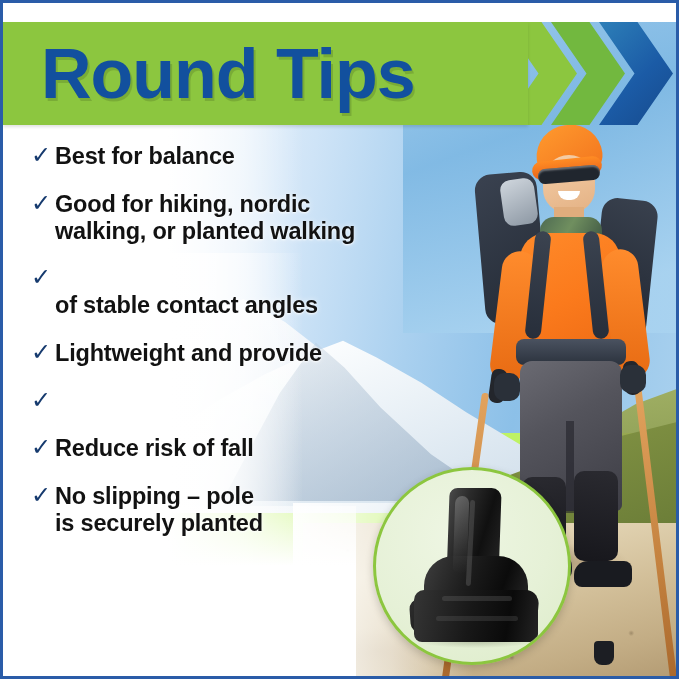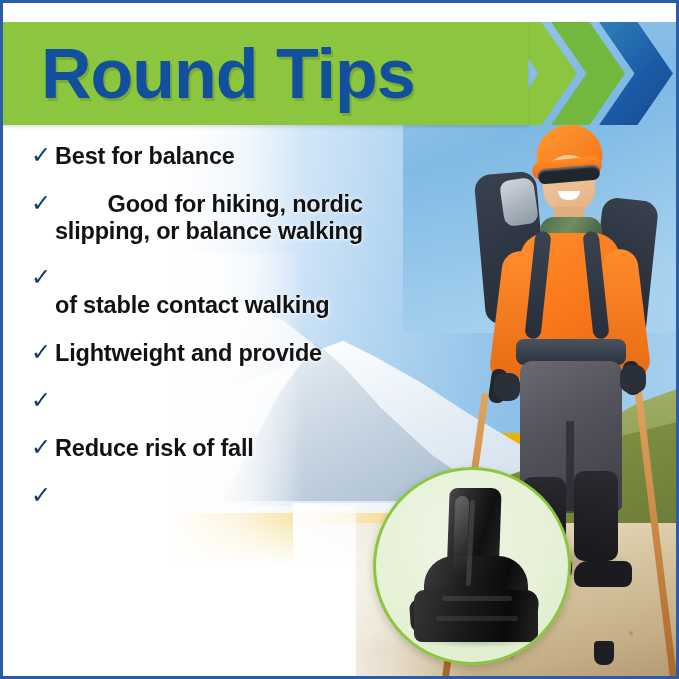--- a/index.html
+++ b/index.html
@@ -2,21 +2,21 @@
 <html><head>
 <meta charset="utf-8">
 <style>
   html,body{margin:0;padding:0;background:#fff;}
   body{font-family:"Liberation Sans","DejaVu Sans",sans-serif;}
 
   #infographic{
     position:relative;
     width:679px;height:679px;
     overflow:hidden;
-    background:#eab308;
+    background:#bef264;
     box-sizing:border-box;
     border:3px solid #2a5ca8;
   }
 
   
   .photo{position:absolute;inset:0;overflow:hidden;}
 
   
   .sky{
     position:absolute;left:0;top:0;right:0;height:430px;
@@ -180,21 +180,20 @@
   .bullets{position:absolute;left:28px;top:140px;width:420px;}
   .bullet{display:flex;align-items:flex-start;margin-bottom:21px;}
   .check{
     flex:0 0 auto;width:22px;color:#163a6e;font-size:24px;line-height:1.04;font-weight:400;
     margin-right:2px;
   }
   .btext{
     font-size:23.5px;line-height:1.14;font-weight:700;color:#121212;
     letter-spacing:-.2px;
     text-shadow:0 1px 2px rgba(255,255,255,.85),0 0 6px rgba(255,255,255,.7);
-    text-align:right;
   }
   .b0 .btext,.b3 .btext,.b5 .btext{white-space:nowrap;}
 
   
   .inset{
     position:absolute;left:370px;top:464px;width:198px;height:198px;
     border-radius:50%;
     background:radial-gradient(circle at 42% 34%,#eef6e3 0%,#e6f1d7 55%,#dcebc8 100%);
     border:3px solid #8cc63f;
     box-sizing:border-box;
@@ -290,29 +289,29 @@
       <span class="check">✓</span>
       <span class="btext">
         <span>Best for balance</span>
       </span>
     </div>
 
     <div class="bullet b1">
       <span class="check">✓</span>
       <span class="btext">
         <span>Good for hiking, nordic</span><br>
-        <span>slipping, or balance walking</span>
+        <span>walking, or planted walking</span>
       </span>
     </div>
 
     <div class="bullet b2">
       <span class="check">✓</span>
       <span class="btext">
         <br>
-        <span>of stable contact walking</span>
+        <span>of stable contact angles</span>
       </span>
     </div>
 
     <div class="bullet b3">
       <span class="check">✓</span>
       <span class="btext">
         <span>Lightweight and provide</span>
       </span>
     </div>
 
@@ -325,20 +324,24 @@
 
     <div class="bullet b5">
       <span class="check">✓</span>
       <span class="btext">
         <span>Reduce risk of fall</span>
       </span>
     </div>
 
     <div class="bullet b6">
       <span class="check">✓</span>
+      <span class="btext">
+        <span>No slipping – pole</span><br>
+        <span>is securely planted</span>
+      </span>
     </div>
 
   </div>
 
   <div class="inset">
     <div class="tip tip-shadow"></div>
     <div class="tip tip-shaft"></div>
     <div class="tip tip-flare"></div>
     <div class="tip tip-foot1"></div>
     <div class="tip tip-foot2"></div>

